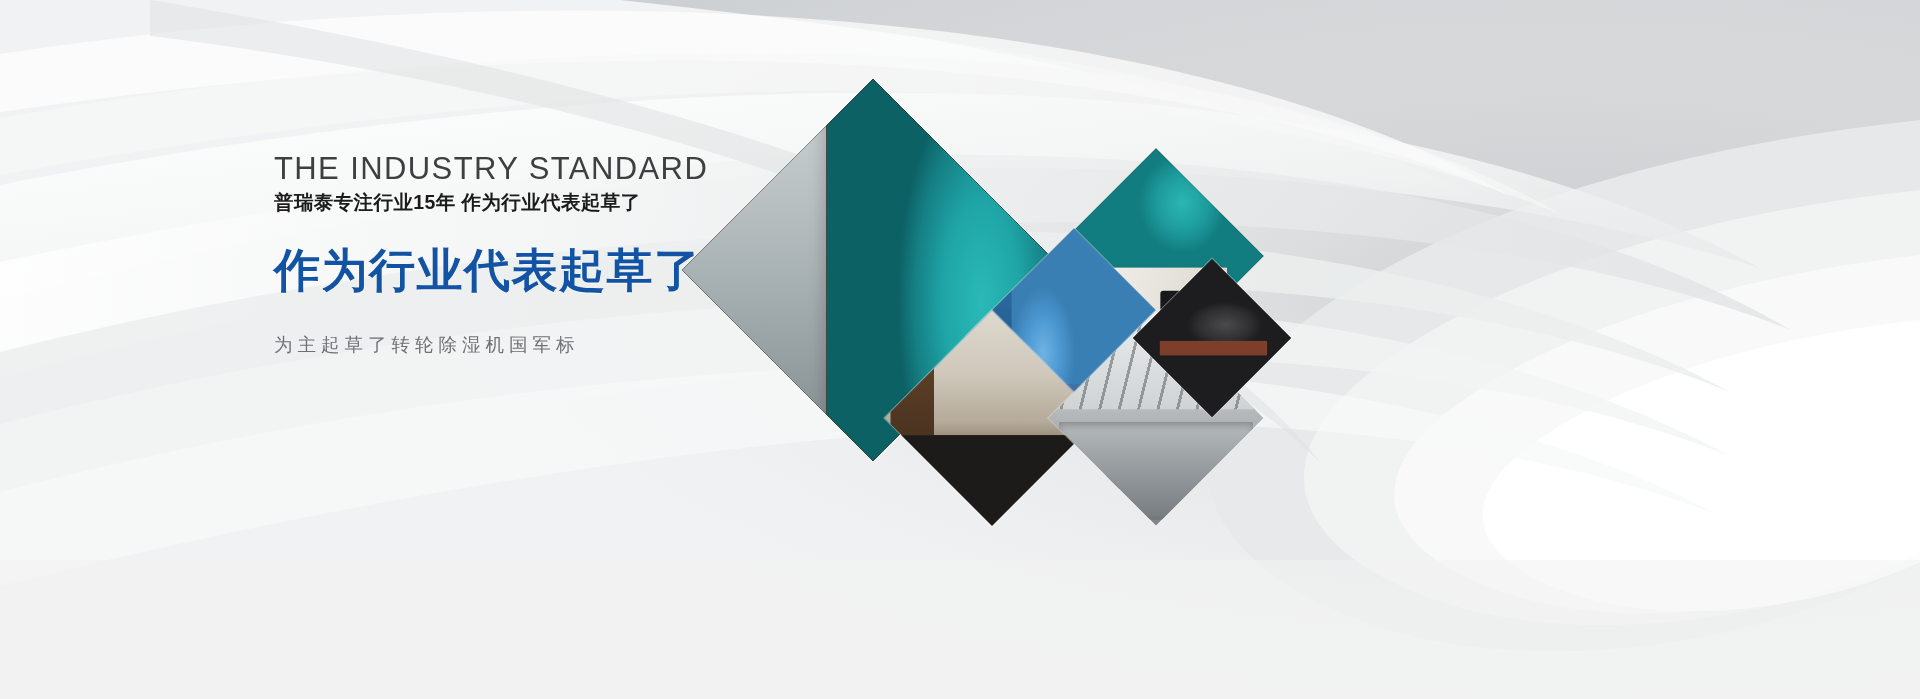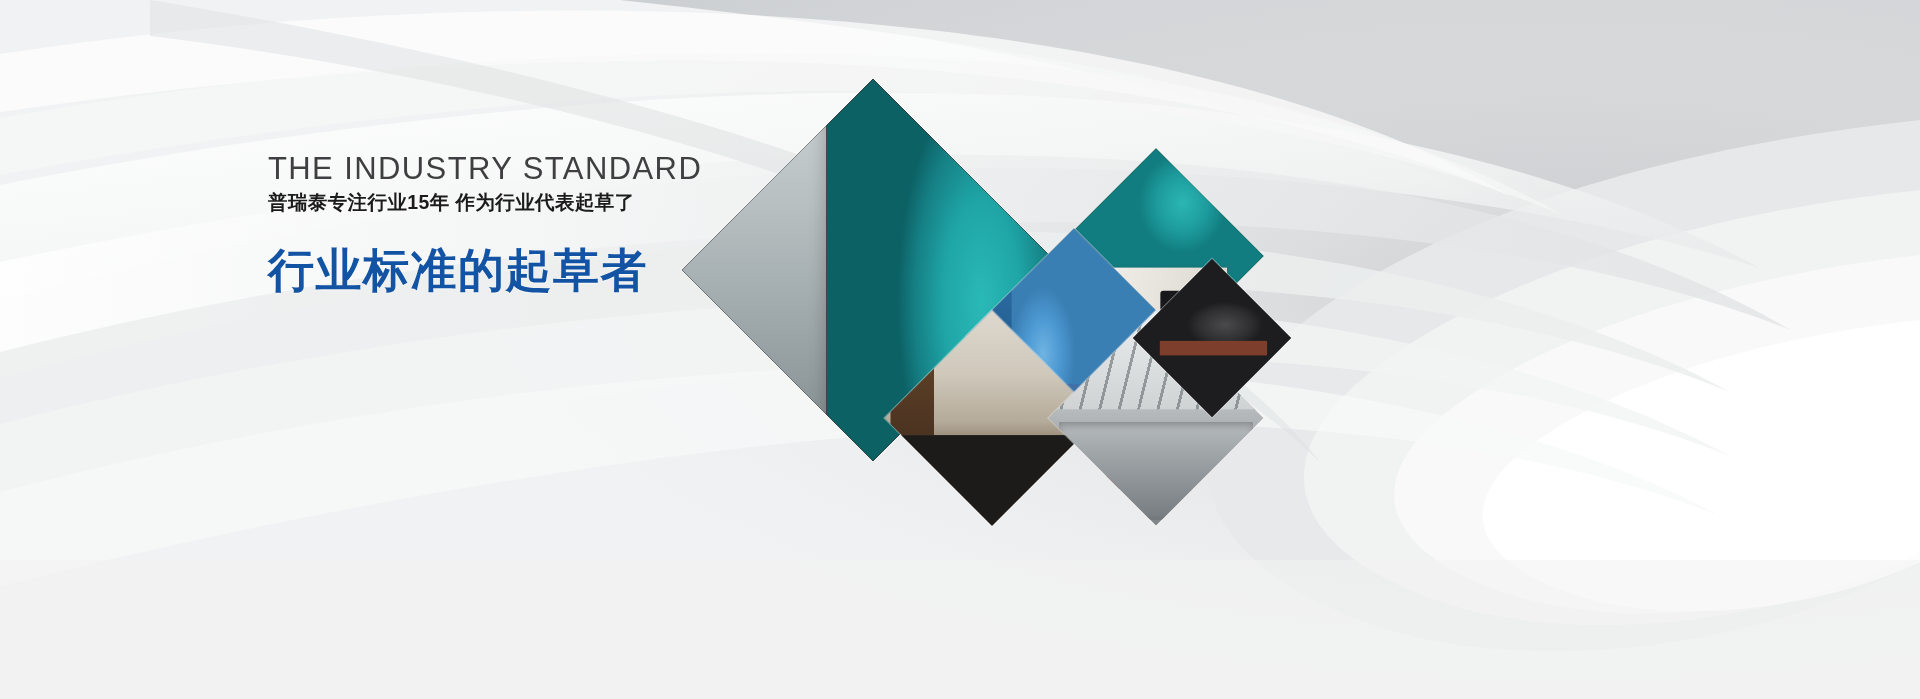--- a/index.html
+++ b/index.html
@@ -17,21 +17,21 @@
       radial-gradient(ellipse 900px 620px at 1560px 300px, #d9dadb 0%, #e4e5e6 34%, #eceded 58%, #f2f3f3 78%, #f4f5f5 100%),
       linear-gradient(135deg,#f6f7f7 0%,#eef0f0 42%,#e9eaeb 70%,#e2e4e5 100%);
   }
 
   
   .bg-svg{ position:absolute; inset:0; width:1920px; height:699px; }
 
   
   .text-block{
     position:absolute;
-    left:268px; top:152px;
+    left:274px; top:152px;
     width:640px;
     z-index:6;
   }
   .eyebrow-en{
     font-size:31px;
     letter-spacing:1.4px;
     color:#3f3f41;
     font-weight:400;
     line-height:1.08;
     white-space:nowrap;
@@ -276,24 +276,25 @@
     <rect x="0" y="560" width="1920" height="139" fill="#f2f3f3" opacity=".55"></rect>
   </svg>
 
   <div class="text-block">
 
     <div class="eyebrow-en">THE INDUSTRY STANDARD</div>
 
     <div class="eyebrow-cn">普瑞泰专注行业15年   作为行业代表起草了</div>
 
     <div class="headline">
-      <span class="ln">行业标准的起草者</span>
+      <span class="ln">作为行业代表起草了</span>
     </div>
 
     <div class="sub">
+      <span class="ln">为主起草了转轮除湿机国军标</span>
     </div>
 
   </div>
 
   <div class="collage">
 
     <div class="dia p1">
       <div class="inner"></div>
     </div>
 

